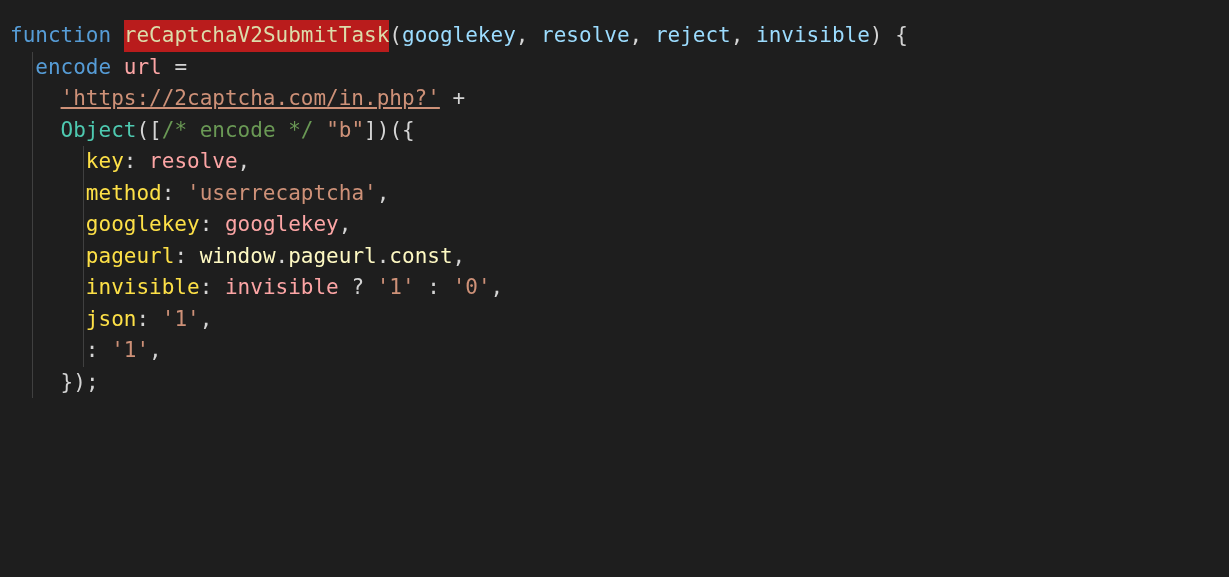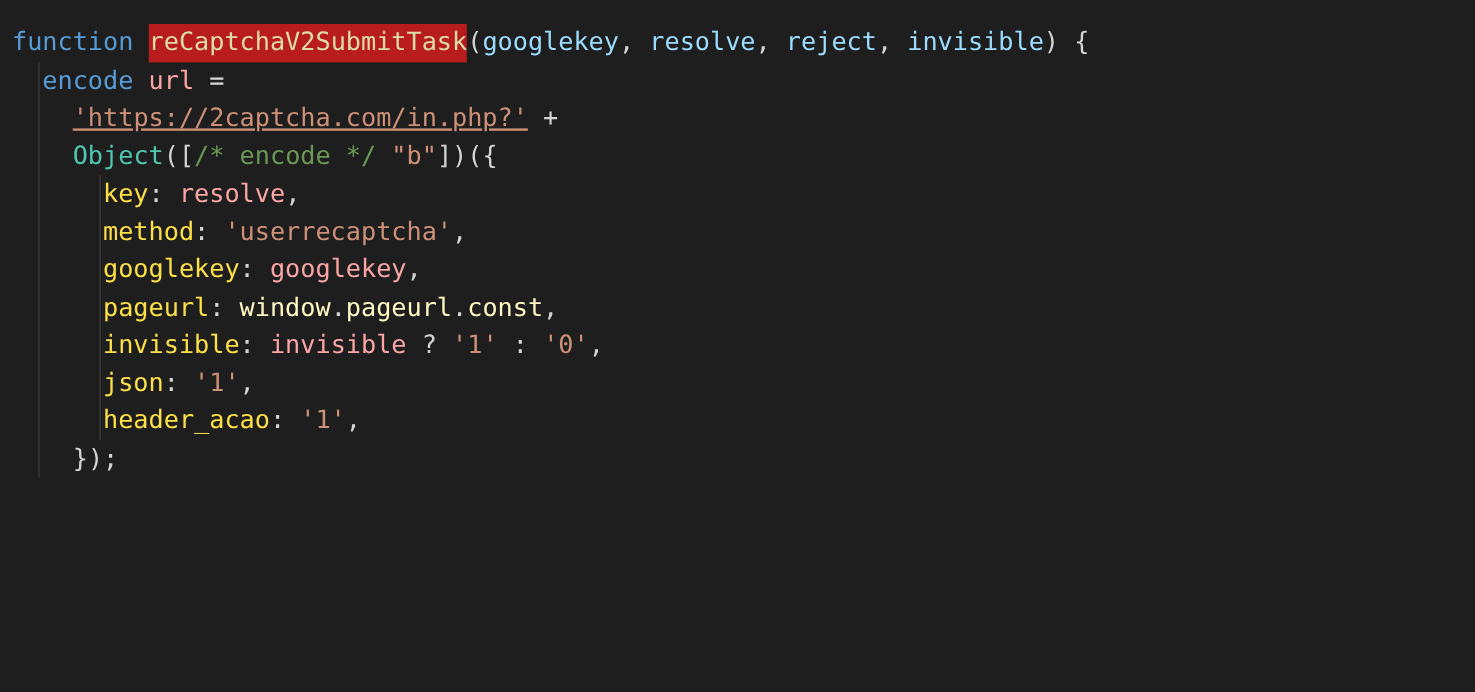--- a/index.html
+++ b/index.html
@@ -101,21 +101,21 @@
 
   <div class="line">
     <span class="indent-guide" style="left:22px;"></span>
     <span class="indent-guide" style="left:73px;"></span>
     <span>      </span><span class="prop">json</span><span class="punct">: </span><span class="str">'1'</span><span class="punct">,</span>
   </div>
 
   <div class="line">
     <span class="indent-guide" style="left:22px;"></span>
     <span class="indent-guide" style="left:73px;"></span>
-    <span>      </span><span class="prop">header_acao</span><span class="punct">: </span><span class="str">'1'</span><span class="punct">,</span>
+    <span>      </span><span class="punct">: </span><span class="str">'1'</span><span class="punct">,</span>
   </div>
 
   <div class="line">
     <span class="indent-guide" style="left:22px;"></span>
     <span>    </span><span class="punct">}</span><span class="punct">)</span><span class="punct">;</span>
   </div>
 
 </div>
 
 </body></html>

